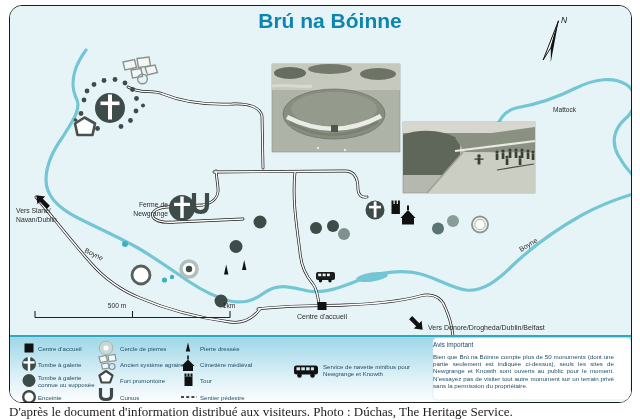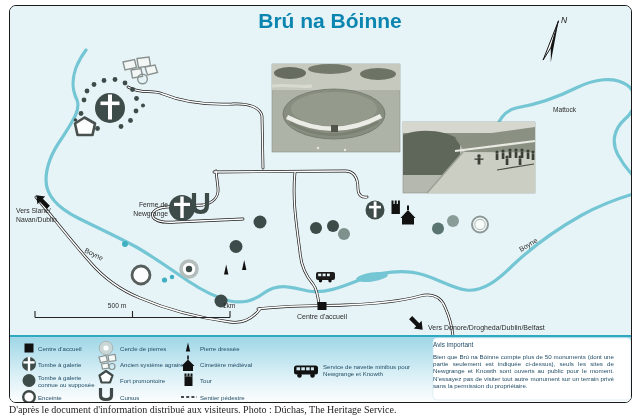--- a/index.html
+++ b/index.html
@@ -1,26 +1,26 @@
 <!DOCTYPE html>
 <html><head>
 <meta charset="utf-8">
 <style>
   html,body{margin:0;padding:0;}
   body{width:640px;height:420px;background:#ffffff;position:relative;overflow:hidden;
        font-family:"Liberation Sans",sans-serif;}
   #frame{position:absolute;left:9px;top:5px;width:621px;height:396px;
-         border:1.3px solid #1a1a1a;border-radius:7px;overflow:hidden;background:#e7f4f7;}
+         border:1.3px solid #1a1a1a;border-radius:13px;overflow:hidden;background:#e7f4f7;}
   #frame svg{position:absolute;left:0;top:0;}
   .ov{position:absolute;color:#234f66;line-height:7px;font-size:6.1px;}
   .ov2{width:64px;}
   #shuttle-text{position:absolute;left:313px;top:357px;width:88px;font-size:6.1px;line-height:7.2px;color:#234f66;}
   #notice-title{position:absolute;left:423px;top:335px;font-size:6.4px;color:#234f66;}
   #notice-body{position:absolute;left:423px;top:347px;width:181px;font-size:6.2px;line-height:7.2px;color:#234f66;text-align:justify;}
-  #footer{position:absolute;left:9px;top:404px;font-size:10px;color:#1c1c1c;font-family:"Liberation Serif",serif;}
+  #footer{position:absolute;left:9px;top:404px;font-size:13px;color:#1c1c1c;font-family:"Liberation Serif",serif;}
   text{font-family:"Liberation Sans",sans-serif;}
 </style>
 </head>
 <body>
 
 <div id="frame">
 <svg width="622" height="398" viewBox="10 6 622 398">
   <defs>
     <linearGradient id="lg" x1="0" y1="0" x2="0" y2="1">
       <stop offset="0" stop-color="#9fd7e7"></stop>

